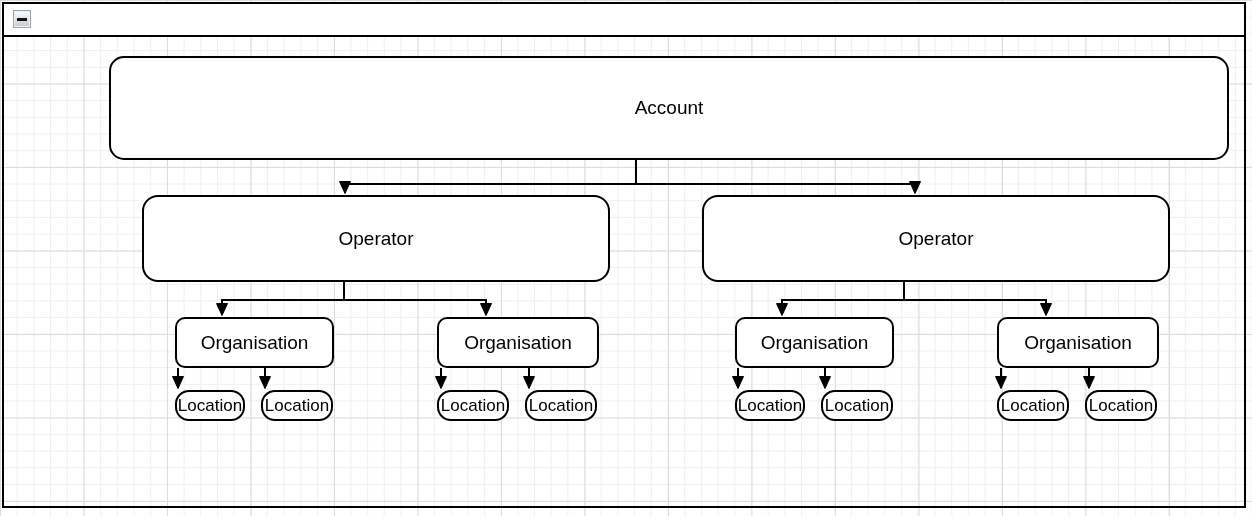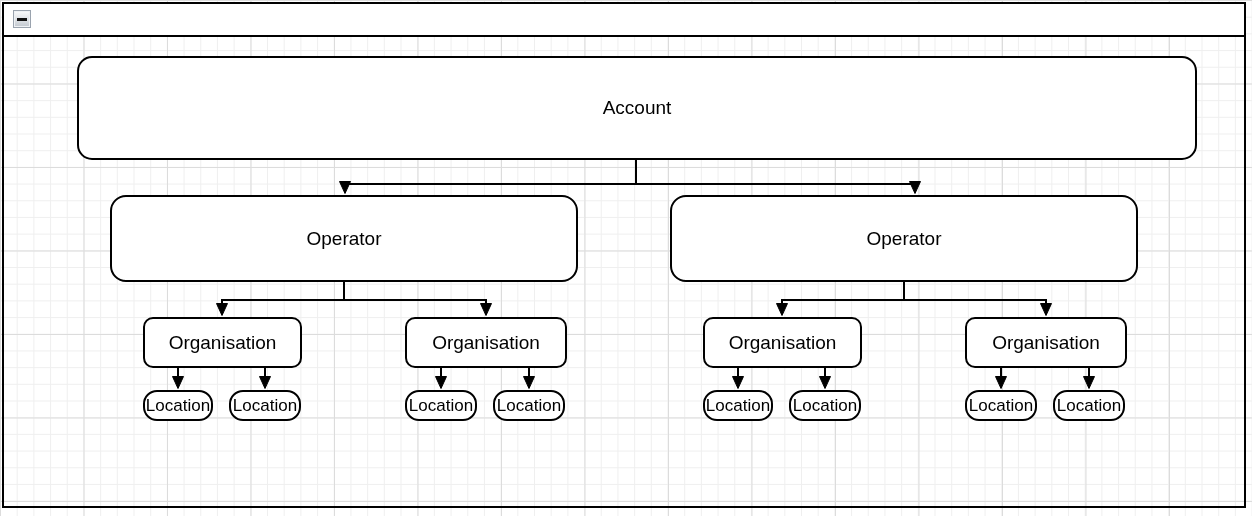--- a/index.html
+++ b/index.html
@@ -39,21 +39,21 @@
   .minus { width:10px; height:3px; background:#111; }
 
   
   svg.edges { position:absolute; left:0; top:0; width:1252px; height:516px; pointer-events:none; }
   svg.edges path { pointer-events:stroke; }
 
   
   .node {
     position:absolute; background:#ffffff; border:2px solid #000;
     display:flex; align-items:center; justify-content:center;
-    font-size:19px; white-space:nowrap; cursor:default;
+    font-size:19px; white-space:nowrap; cursor:default;margin-left:32px;
   }
   .n-account { left:77px;  top:56px;  width:1120px; height:104px; border-radius:15px; }
   .n-op1     { left:110px; top:195px; width:468px;  height:87px;  border-radius:16px; }
   .n-op2     { left:670px; top:195px; width:468px;  height:87px;  border-radius:16px; }
   .n-org1    { left:143px; top:317px; width:159px;  height:51px;  border-radius:10px; }
   .n-org2    { left:405px; top:317px; width:162px;  height:51px;  border-radius:10px; }
   .n-org3    { left:703px; top:317px; width:159px;  height:51px;  border-radius:10px; }
   .n-org4    { left:965px; top:317px; width:162px;  height:51px;  border-radius:10px; }
   .loc       { font-size:17px; border-radius:14px; }
   .n-loc1 { left:143px;  top:390px; width:70px; height:31px; }

